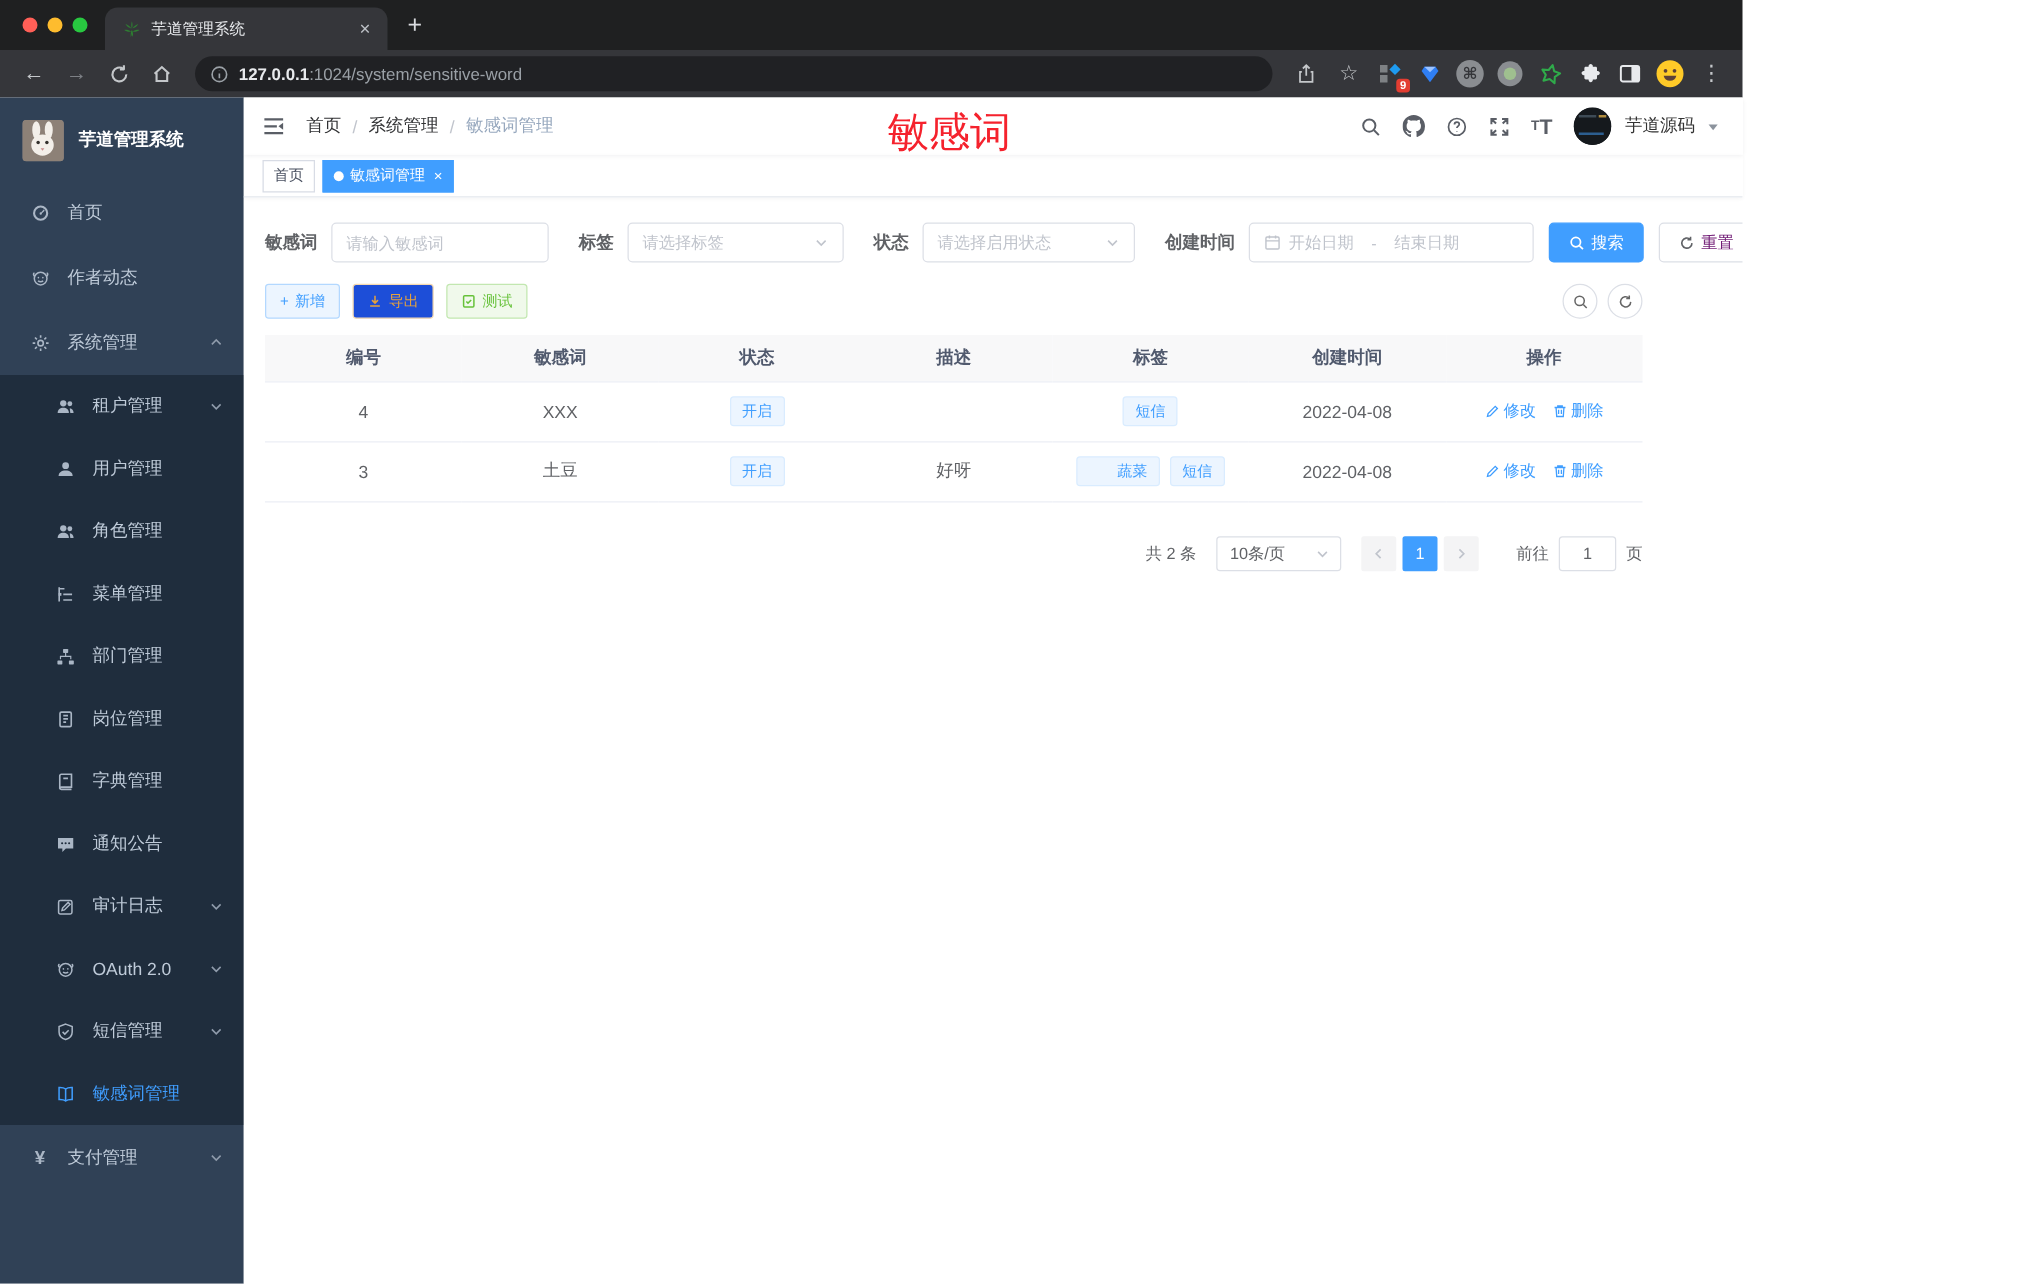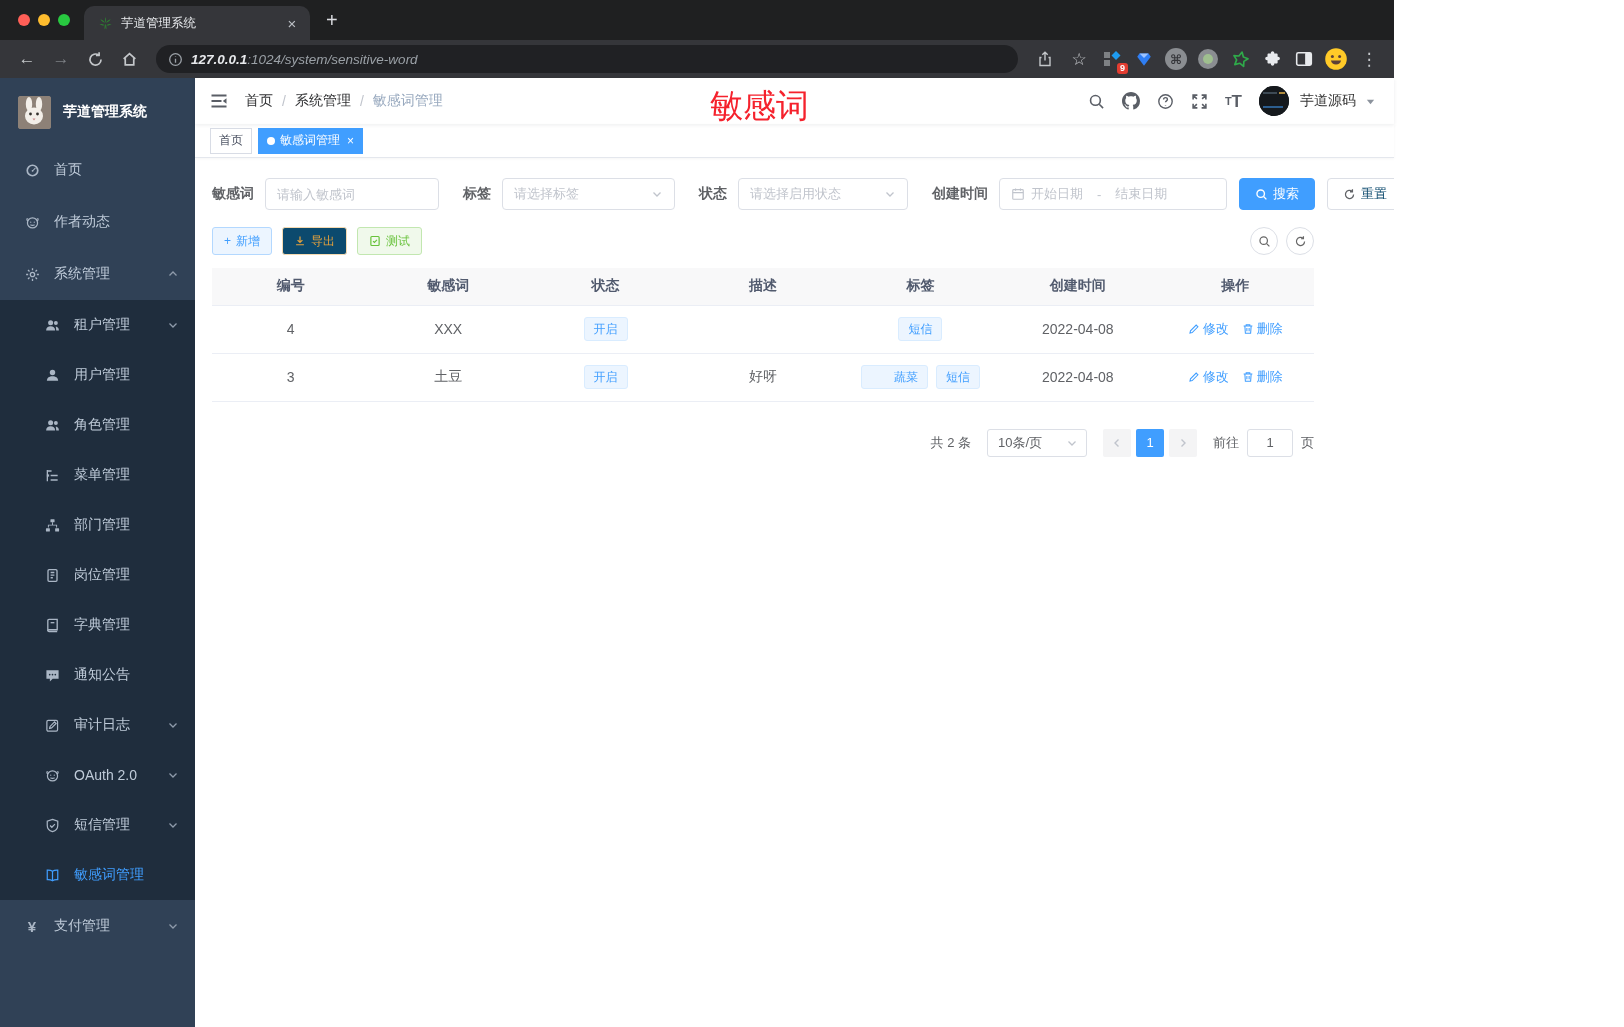--- a/index.html
+++ b/index.html
@@ -13,21 +13,21 @@
   .traffic { display:flex; gap:8px; align-items:center; padding:0 14px 0 18px; height:40px; }
   .tl { width:12px; height:12px; border-radius:50%; display:inline-block; }
   .tl.red{ background:#ff5f57; } .tl.yellow{ background:#febc2e; } .tl.green{ background:#28c840; }
   .tab { width:226px; height:34px; background:#35363a; border-radius:10px 10px 0 0; display:flex; align-items:center; padding:0 10px 0 14px; color:#e8eaed; font-size:12.5px; gap:8px; }
   .tab-title { flex:1; white-space:nowrap; overflow:hidden; }
   .tab-close { color:#bdc1c6; font-size:15px; width:16px; text-align:center; border-radius:50%; }
   .newtab { color:#dadce0; font-size:20px; padding:0 0 6px 16px; height:34px; display:flex; align-items:center; }
   .toolbar { height:38px; background:#35363a; display:flex; align-items:center; padding:0 10px 0 12px; gap:4px; flex:none; }
   .tb-ic { color:#c4c7ca; width:30px; height:30px; display:flex; align-items:center; justify-content:center; font-size:17px; border-radius:50%; flex:none; }
   .tb-ic.dim { color:#7d8085; }
-  .urlbar { flex:1; height:28px; margin:0 8px; background:#202124; border-radius:14px; display:flex; align-items:center; padding:0 12px; gap:8px; color:#e8eaed; font-size:13.5px; min-width:0;font-style:italic; }
+  .urlbar { flex:1; height:28px; margin:0 8px; background:#202124; border-radius:14px; display:flex; align-items:center; padding:0 12px; gap:8px; color:#e8eaed; font-size:13.5px; min-width:0; }
   .url-rest { color:#9aa0a6; }
   .ext { position:relative; width:28px; height:28px; display:flex; align-items:center; justify-content:center; flex:none; }
   .badge { position:absolute; right:-2px; bottom:-1px; background:#e33d31; color:#fff; font-size:9px; padding:1px 3px; border-radius:3px; line-height:1; font-weight:700; }
   .circle-gray { width:22px; height:22px; border-radius:50%; background:#8a8d91; display:flex; align-items:center; justify-content:center; color:#35363a; font-size:13px; font-weight:700; }
 
   
   .app { flex:1; display:flex; min-height:0; }
   .sidebar { width:195px; background:var(--sidebar-bg,#304156); color:var(--sidebar-text,#bfcbd9); flex:none; overflow:hidden; }
   .logo-row { height:52px; display:flex; align-items:center; gap:12px; padding:0 0 0 18px; margin-top:8px; }
   .logo-img { width:33px; height:33px; border-radius:3px; overflow:hidden; flex:none; background:#9b8e84; }
@@ -69,28 +69,28 @@
   .content { padding:20px 80px 20px 17px; flex:1; overflow:hidden; }
   .filter-row { display:flex; align-items:center; flex-wrap:nowrap; }
   .f-label { font-size:14px; font-weight:700; color:#606266; margin-right:11px; white-space:nowrap; }
   .f-group { display:flex; align-items:center; margin-right:24px; }
   .inp { height:32px; border:1px solid #dcdfe6; border-radius:4px; background:#fff; display:flex; align-items:center; padding:0 11px; font-size:13px; color:#606266; gap:6px; }
   .inp input { border:none; outline:none; width:100%; font-size:13px; color:#606266; font-family:inherit; }
   .inp input::placeholder, .ph { color:#c0c4cc; }
   .w-kw { width:174px; } .w-tag { width:173px; } .w-status { width:170px; } .w-date { width:228px; }
   .sel-caret { margin-left:auto; color:#c0c4cc; }
   .date-sep { color:#c0c4cc; padding:0 8px; }
-  .btn { height:32px; border-radius:4px; display:inline-flex; align-items:center; justify-content:center; font-size:13px; padding:0 15px; cursor:pointer; border:1px solid #dcdfe6; background:#fff; color:#0c4a6e; gap:5px; white-space:nowrap; }
+  .btn { height:32px; border-radius:4px; display:inline-flex; align-items:center; justify-content:center; font-size:13px; padding:0 15px; cursor:pointer; border:1px solid #dcdfe6; background:#fff; color:#701a75; gap:5px; white-space:nowrap; }
   .btn-primary { background:var(--accent,#409eff); border-color:var(--accent,#409eff); color:#fff; }
   .mr12 { margin-right:12px; }
 
   .action-row { display:flex; align-items:center; margin-top:17px; }
   .btn-sm { height:28px; font-size:12px; padding:0 11px; border-radius:3px; }
   .btn-plain-blue { background:#ecf5ff; border-color:#b3d8ff; color:var(--accent,#409eff); }
-  .btn-plain-yellow { background:#0c4a6e; border-color:#f5dab1; color:var(--warning-yellow,#e6a23c); }
+  .btn-plain-yellow { background:#1d4ed8; border-color:#f5dab1; color:var(--warning-yellow,#e6a23c); }
   .btn-plain-green { background:#f0f9eb; border-color:#c2e7b0; color:var(--success-green,#67c23a); }
   .mr10 { margin-right:10px; }
   .mini-circles { margin-left:auto; display:flex; gap:8px; }
   .circle-btn { width:28px; height:28px; border-radius:50%; border:1px solid #dcdfe6; background:#fff; color:#666; display:flex; align-items:center; justify-content:center; cursor:pointer; }
 
   
   table.grid { width:100%; border-collapse:collapse; table-layout:fixed; margin-top:13px; }
   .grid th { background:#f8f8f9; color:#515a6e; font-size:14px; font-weight:700; height:37px; text-align:center; }
   .grid td { height:48px; text-align:center; font-size:14px; color:#606266; border-bottom:1px solid #ebeef5; }
   .grid thead tr { border-bottom:1px solid #ebeef5; }
@@ -98,21 +98,21 @@
   .tag-gap { margin-right:8px;padding-left:32px; }
   .op-link { color:var(--accent,#409eff); font-size:13px; display:inline-flex; align-items:center; gap:3px; cursor:pointer; text-decoration:none; }
   .op-gap { margin-right:13px; }
 
   
   .pagination { display:flex; align-items:center; justify-content:flex-end; margin-top:27px; font-size:13px; color:#606266; }
   .pg-total { margin-right:16px; }
   .pg-size { width:100px; height:28px; border:1px solid #dcdfe6; border-radius:3px; display:flex; align-items:center; padding:0 8px 0 10px; margin-right:16px; color:#606266; cursor:pointer; }
   .pg-btn { width:28px; height:28px; background:#f4f4f5; border:none; border-radius:2px; color:#c0c4cc; display:flex; align-items:center; justify-content:center; cursor:pointer; }
   .pg-page { width:28px; height:28px; border:none; border-radius:2px; background:var(--accent,#409eff); color:#fff; font-size:13px; margin:0 5px; cursor:pointer; }
-  .pg-goto { margin-left:16px; margin-right:8px; }
+  .pg-goto { margin-left:30px; margin-right:8px; }
   .pg-input { width:46px; height:28px; border:1px solid #dcdfe6; border-radius:3px; text-align:center; font-size:13px; color:#606266; margin-right:8px; outline:none; font-family:inherit; }
 </style>
 </head>
 <body>
 
 <div class="screen">
 
   <div class="tabstrip">
     <div class="traffic">
       <span class="tl red"></span>

